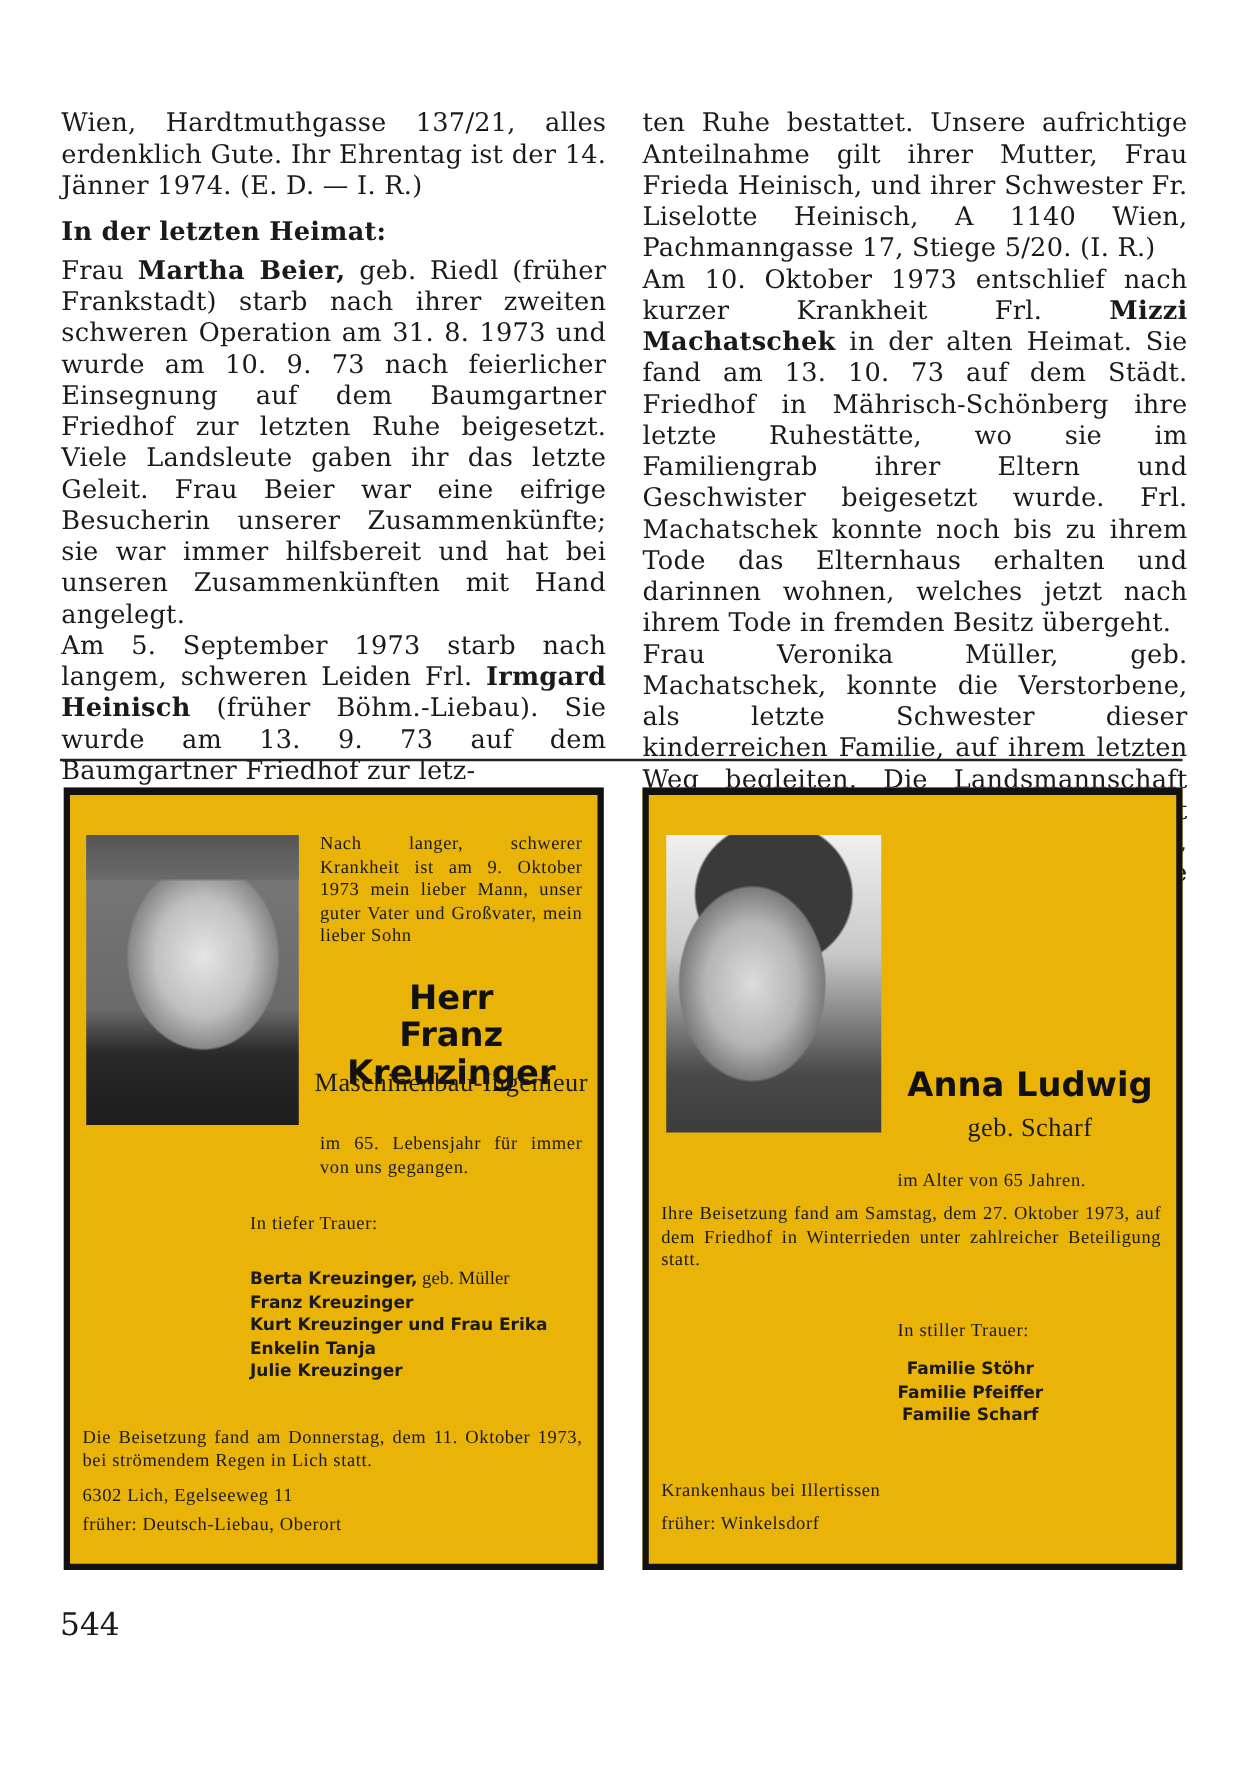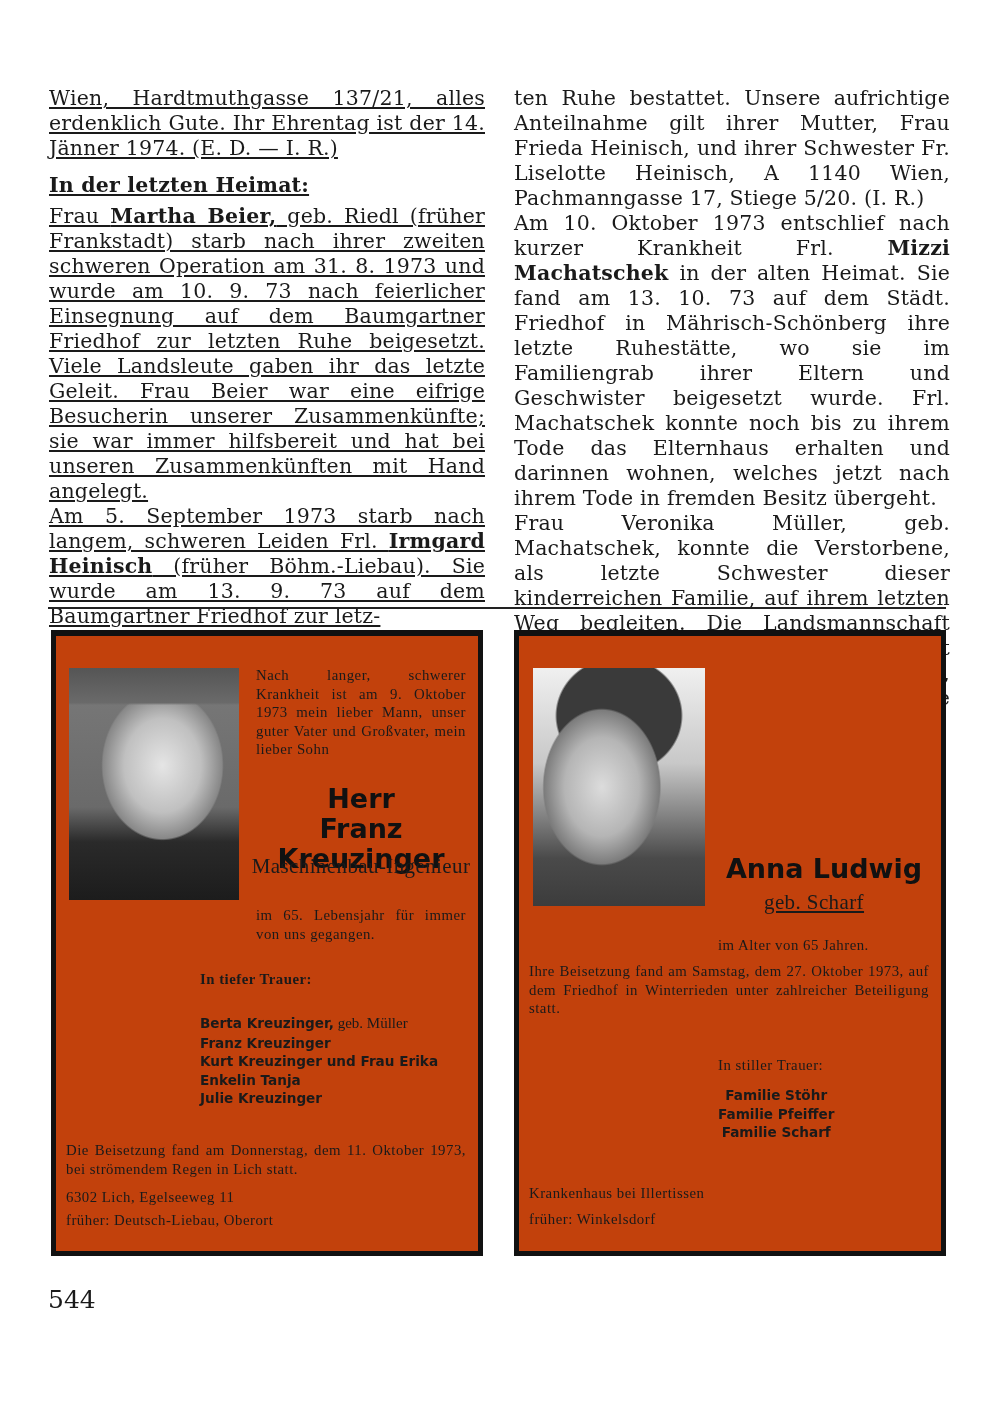--- a/index.html
+++ b/index.html
@@ -1,25 +1,25 @@
 <!DOCTYPE html>
 <html><head>
 <meta charset="utf-8">
 <style>
   html, body { margin: 0; padding: 0; background: #ffffff; }
   body { width: 1000px; height: 1413px; position: relative; overflow: hidden; color: #1a1a1a; }
   .col { position: absolute; font-family: "DejaVu Serif", "Liberation Serif", serif; font-size: 20.5px; line-height: 25px; text-align: justify; letter-spacing: 0.2px; }
   .col p { margin: 0; }
-  .col-left { left: 49px; top: 86px; width: 436px; text-decoration: underline; }
+  .col-left { left: 49px; top: 86px; width: 436px; }
   .col-right { left: 514px; top: 86px; width: 436px; }
   .small { font-size: 14.6px; line-height: 15.5px; letter-spacing: 0.6px; margin: 2px 0 4px 0 !important; }
   .heading { font-weight: bold; margin: 12px 0 6px 0 !important; }
   .b { font-weight: bold; }
   .rule-thin { position: absolute; left: 48px; width: 898px; top: 607px; height: 2px; background: #222; }
-  .box { position: absolute; border: 5px solid #111; border-top-width: 6px; border-bottom-width: 5px; background: #c2410c; font-family: "Liberation Serif", "DejaVu Serif", serif; }
+  .box { position: absolute; border: 5px solid #111; border-top-width: 6px; border-bottom-width: 5px; background: #eab308; font-family: "Liberation Serif", "DejaVu Serif", serif; }
   .box1 { left: 51px; top: 630px; width: 422px; height: 615px; }
   .box2 { left: 514px; top: 630px; width: 422px; height: 615px; }
   .photo { position: absolute; background: radial-gradient(ellipse at 55% 40%, #d8d8d8 0%, #a0a0a0 35%, #5a5a5a 60%, #2a2a2a 100%); }
   .photo1 { left: 13px; top: 32px; width: 170px; height: 232px; background: linear-gradient(180deg, #555 0%, #6a6a6a 15%, transparent 16%), radial-gradient(ellipse 50% 45% at 55% 42%, #e5e5e5 0%, #c0c0c0 45%, #888 70%, transparent 72%), linear-gradient(180deg, #7a7a7a 0%, #6a6a6a 60%, #2a2a2a 75%, #1c1c1c 100%); }
   .photo2 { left: 14px; top: 32px; width: 172px; height: 238px; background: radial-gradient(ellipse 48% 46% at 40% 50%, #dcdcdc 0%, #b5b5b5 45%, #7c7c7c 70%, transparent 72%), radial-gradient(ellipse 60% 40% at 50% 20%, #3a3a3a 0%, #3a3a3a 60%, transparent 62%), linear-gradient(180deg, #f0f0f0 0%, #c8c8c8 40%, #4a4a4a 80%, #3c3c3c 100%); }
   .txt { position: absolute; font-size: 14.8px; line-height: 18.6px; text-align: justify; letter-spacing: 0.5px; }
   .sans-bold { font-family: "DejaVu Sans", "Liberation Sans", sans-serif; font-weight: bold; }
   .name-title { position: absolute; text-align: center; font-family: "DejaVu Sans", "Liberation Sans", sans-serif; font-weight: bold; font-size: 27px; line-height: 30px; color: #111; }
   .center-sub { position: absolute; text-align: center; font-size: 21px; letter-spacing: 0.4px; }
   .mourner-list { position: absolute; font-size: 13.6px; line-height: 18.6px; }
@@ -44,37 +44,37 @@
 
 <div class="rule-thin"></div>
 
 <div class="box box1">
   <div class="photo photo1"></div>
   <div class="txt" style="left:200px; top:30px; width:210px;">Nach langer, schwerer Krankheit ist am 9. Oktober 1973 mein lieber Mann, unser guter Vater und Großvater, mein lieber Sohn</div>
   <div class="name-title" style="left:190px; top:148px; width:230px;">Herr</div>
   <div class="name-title" style="left:190px; top:178px; width:230px;">Franz Kreuzinger</div>
   <div class="center-sub" style="left:190px; top:218px; width:230px;">Maschinenbau-Ingenieur</div>
   <div class="txt" style="left:200px; top:270px; width:210px;">im 65. Lebensjahr für immer von uns gegangen.</div>
-  <div class="txt" style="left:144px; top:334px; width:260px;font-weight:bold;">In tiefer Trauer:</div>
+  <div class="txt" style="left:144px; top:334px; width:260px;">In tiefer Trauer:</div>
   <div class="mourner-list" style="left:144px; top:378px;">
     <div><span class="sans-bold">Berta Kreuzinger,</span><span style="font-size:15px;"> geb. Müller</span></div>
     <div class="sans-bold">Franz Kreuzinger</div>
     <div class="sans-bold">Kurt Kreuzinger und Frau Erika</div>
     <div class="sans-bold">Enkelin Tanja</div>
     <div class="sans-bold">Julie Kreuzinger</div>
   </div>
   <div class="txt" style="left:10px; top:505px; width:400px;">Die Beisetzung fand am Donnerstag, dem 11. Oktober 1973, bei strömendem Regen in Lich statt.</div>
   <div class="txt" style="left:10px; top:552px; width:400px;">6302 Lich, Egelseeweg 11</div>
   <div class="txt" style="left:10px; top:575px; width:400px;">früher: Deutsch-Liebau, Oberort</div>
 </div>
 
 <div class="box box2">
   <div class="photo photo2"></div>
   <div class="name-title" style="left:199px; top:218px; width:212px;">Anna Ludwig</div>
-  <div class="center-sub" style="left:189px; top:254px; width:212px;text-decoration:underline;">geb. Scharf</div>
+  <div class="center-sub" style="left:199px; top:254px; width:212px;">geb. Scharf</div>
   <div class="txt" style="left:199px; top:300px; width:212px;">im Alter von 65 Jahren.</div>
   <div class="txt" style="left:10px; top:326px; width:400px;">Ihre Beisetzung fand am Samstag, dem 27. Oktober 1973, auf dem Friedhof in Winterrieden unter zahlreicher Beteiligung statt.</div>
   <div class="txt" style="left:199px; top:420px; width:212px;">In stiller Trauer:</div>
   <div class="mourner-list" style="left:199px; top:450px;text-align:center;">
     <div class="sans-bold">Familie Stöhr</div>
     <div class="sans-bold">Familie Pfeiffer</div>
     <div class="sans-bold">Familie Scharf</div>
   </div>
   <div class="txt" style="left:10px; top:548px; width:400px;">Krankenhaus bei Illertissen</div>
   <div class="txt" style="left:10px; top:574px; width:400px;">früher: Winkelsdorf</div>

